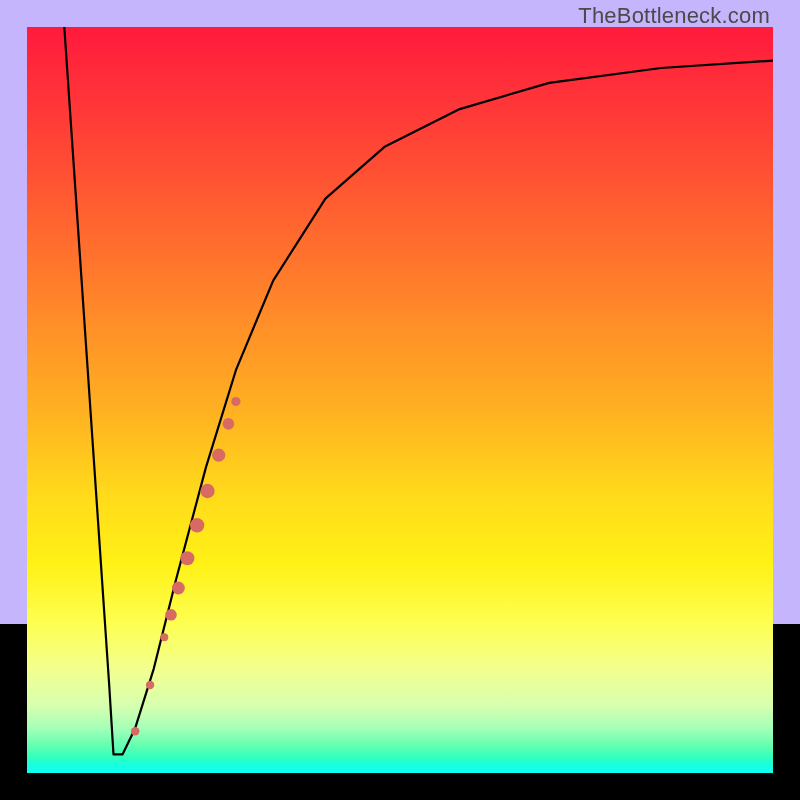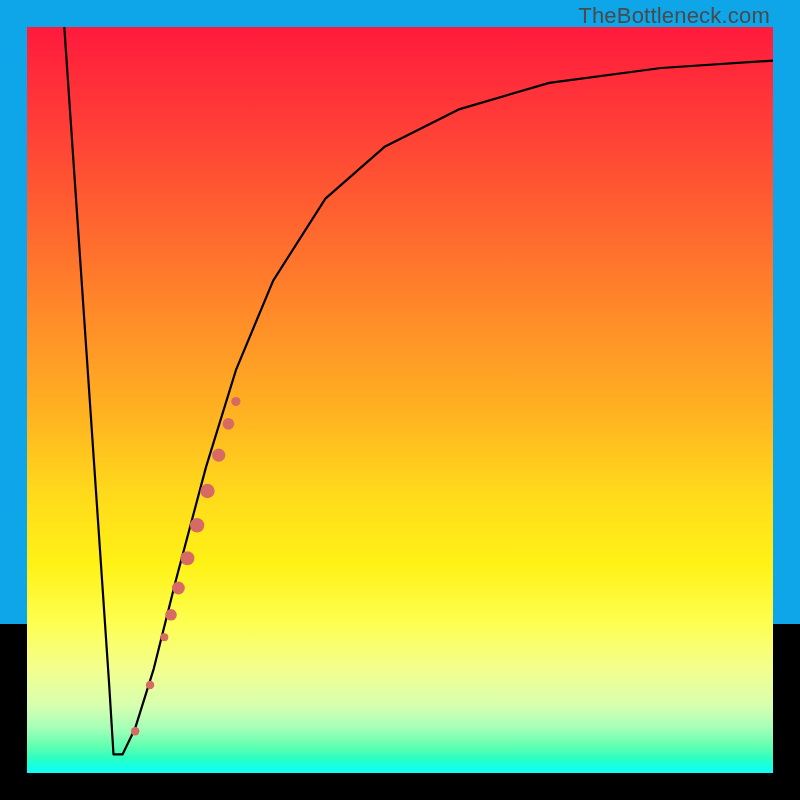--- a/index.html
+++ b/index.html
@@ -10,21 +10,21 @@
     overflow: hidden;
     background: #000;
     font-family: Arial, Helvetica, sans-serif;
   }
   .frame {
     position: absolute;
     left: 0;
     top: 0;
     width: 800px;
     height: 624px;
-    background: #0ea5e9;
+    background: #c4b5fd;
   }
   .plot {
     position: absolute;
     left: 27px;
     top: 27px;
     width: 746px;
     height: 746px;
     
     background: linear-gradient(to bottom,
       #ff1a3c 0%,

